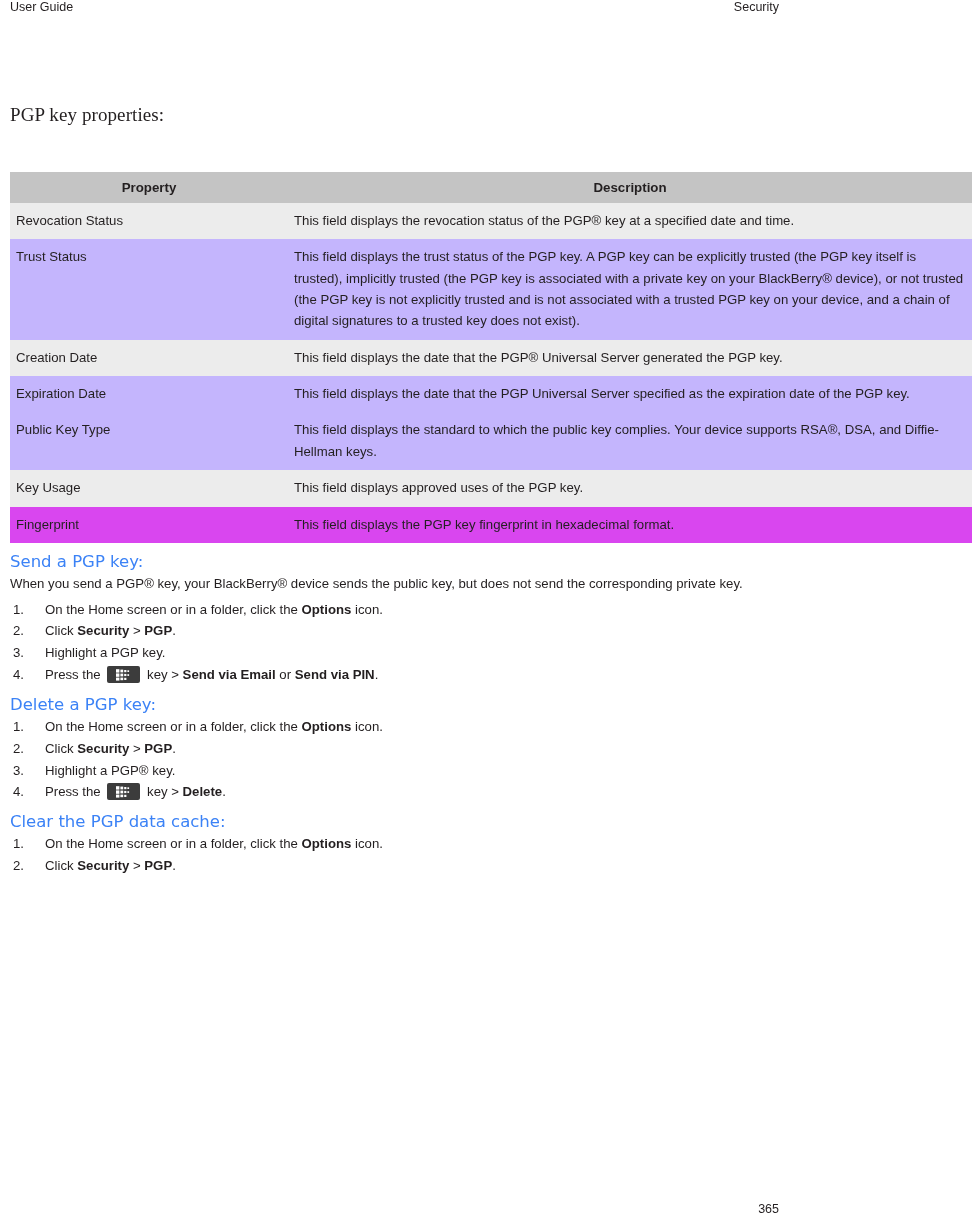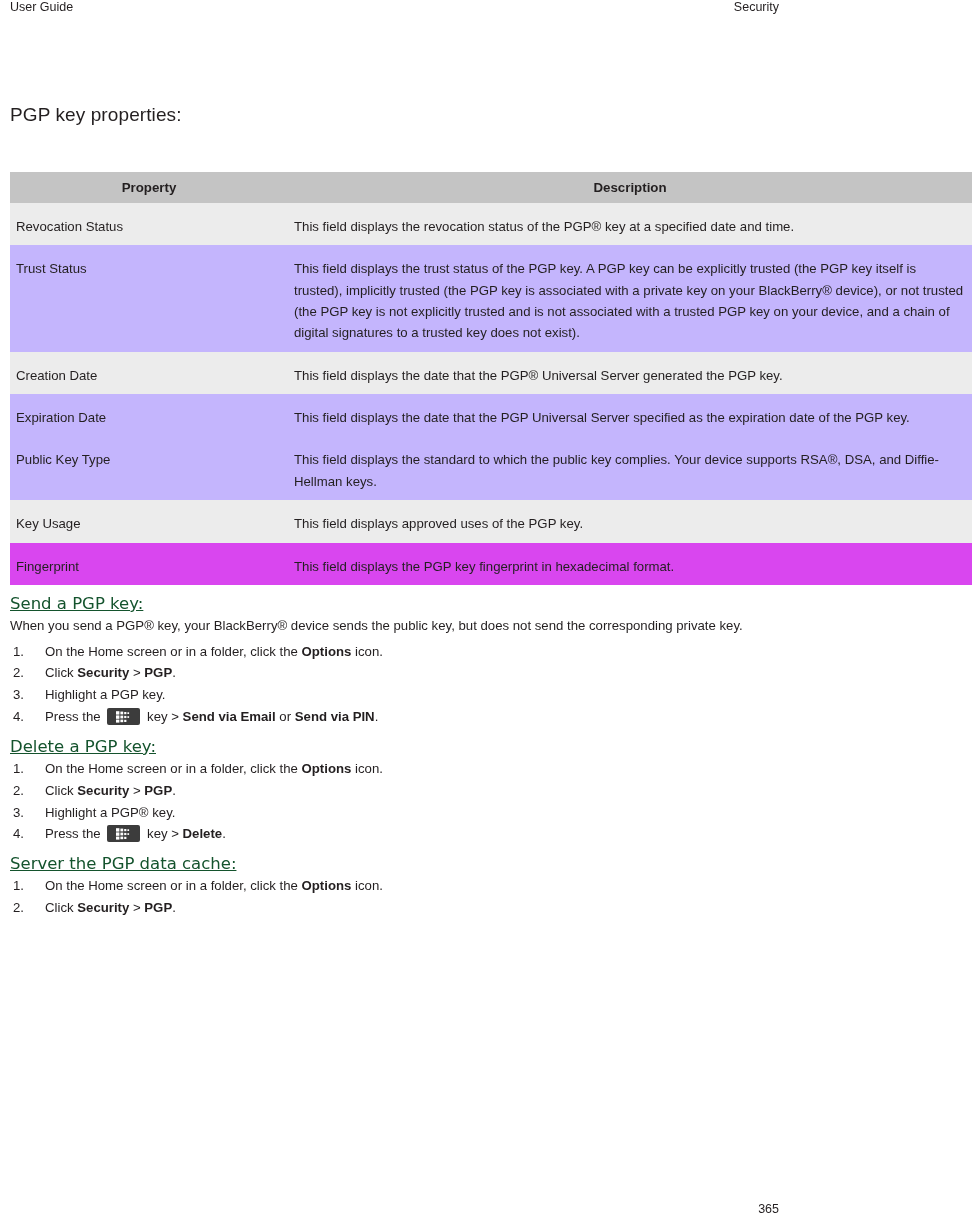--- a/index.html
+++ b/index.html
@@ -45,37 +45,36 @@
 
   
   .content {
     position: absolute;
     left: 10px;
     top: 104px;
     width: 962px;
   }
 
   h1.sect-title {
-    font-family: Liberation Sans, sans-serif;
+    font-family: Liberation Serif, serif;
     font-size: 19px;
     font-weight: 400;
     letter-spacing: .1px;
     color: #231f20;
     margin: 0 0 46px 0;
     line-height: 1.15;
   }
 
   h2.sub-title {
     font-family: "DejaVu Sans", sans-serif;
     font-size: 16.5px;
     font-weight: 400;
-    color: #14532d;
+    color: #3b82f6;
     margin: 9px 0 2px 0;
     line-height: 1.2;
-    text-decoration: underline;
   }
 
   
   table.proptable {
     border-collapse: collapse;
     width: 962px;
     table-layout: fixed;
     font-size: 13.2px;
   }
   table.proptable col.c1 { width: 278px; }
@@ -85,21 +84,21 @@
     background: #c4c4c4;
     text-align: center;
     font-weight: bold;
     font-size: 13.3px;
     padding: 8px 6px 8px 6px;
     color: #231f20;
     border: none;
     vertical-align: top;
   }
   table.proptable td {
-    padding: 13px 8px 8px 6px;
+    padding: 7px 8px 8px 6px;
     vertical-align: top;
     line-height: 1.62;
     color: #231f20;
     border: none;
   }
   table.proptable tr.shade td { background: #ececec; }
   table.proptable tr.plain td { background: #c4b5fd; }
   table.proptable tr.lastrow td { background: #d946ef; }
 
   
@@ -269,21 +268,21 @@
                 <rect x="17.2" y="7.9" width="2.2" height="2.2"></rect>
                 <rect x="20.4" y="8.2" width="1.7" height="1.7"></rect>
                 <rect x="9" y="11.6" width="3.4" height="3.0"></rect>
                 <rect x="13.4" y="11.6" width="2.8" height="2.6"></rect>
                 <rect x="17.2" y="11.8" width="2.2" height="2.2"></rect>
               </g>
             </svg></span><span> key &gt; </span><b>Delete</b><span>.</span>
       </li>
     </ol>
 
-    <h2 class="sub-title">Server the PGP data cache:</h2>
+    <h2 class="sub-title">Clear the PGP data cache:</h2>
     <ol class="steps">
       <li>
         <span class="num">1.</span><span>On the Home screen or in a folder, click the </span><b>Options</b><span> icon.</span>
       </li>
       <li>
         <span class="num">2.</span><span>Click </span><b>Security</b><span> &gt; </span><b>PGP</b><span>.</span>
       </li>
     </ol>
 
   </div>

